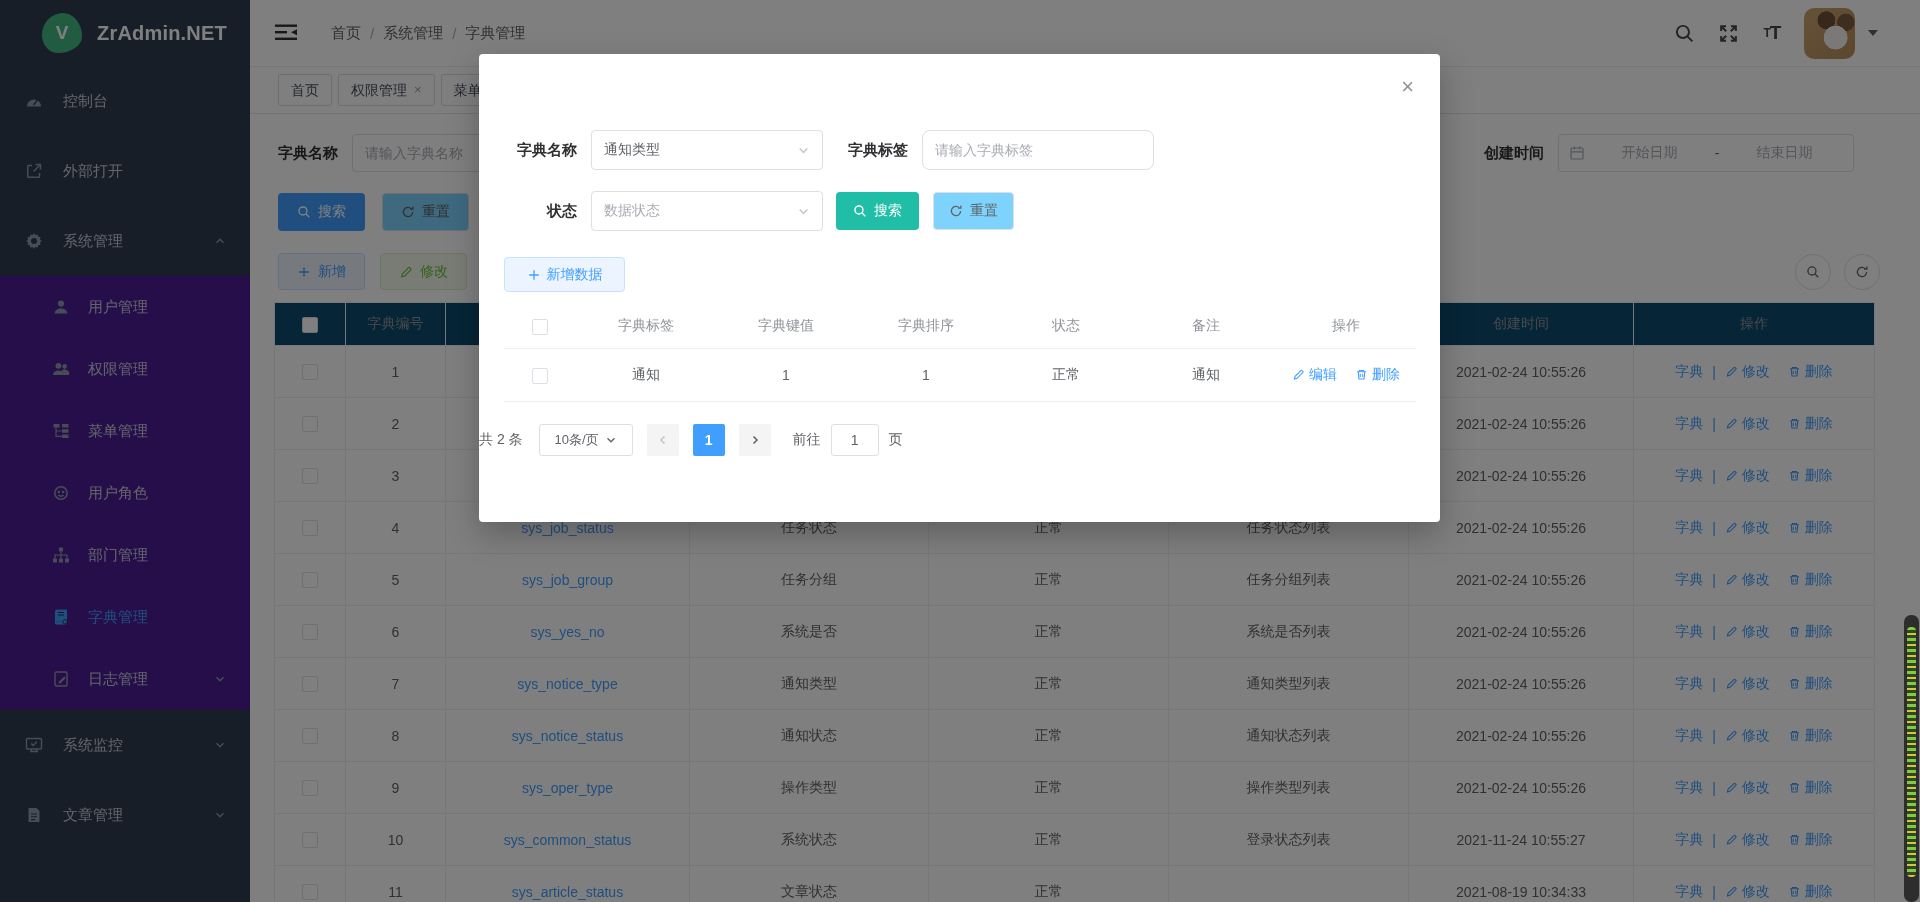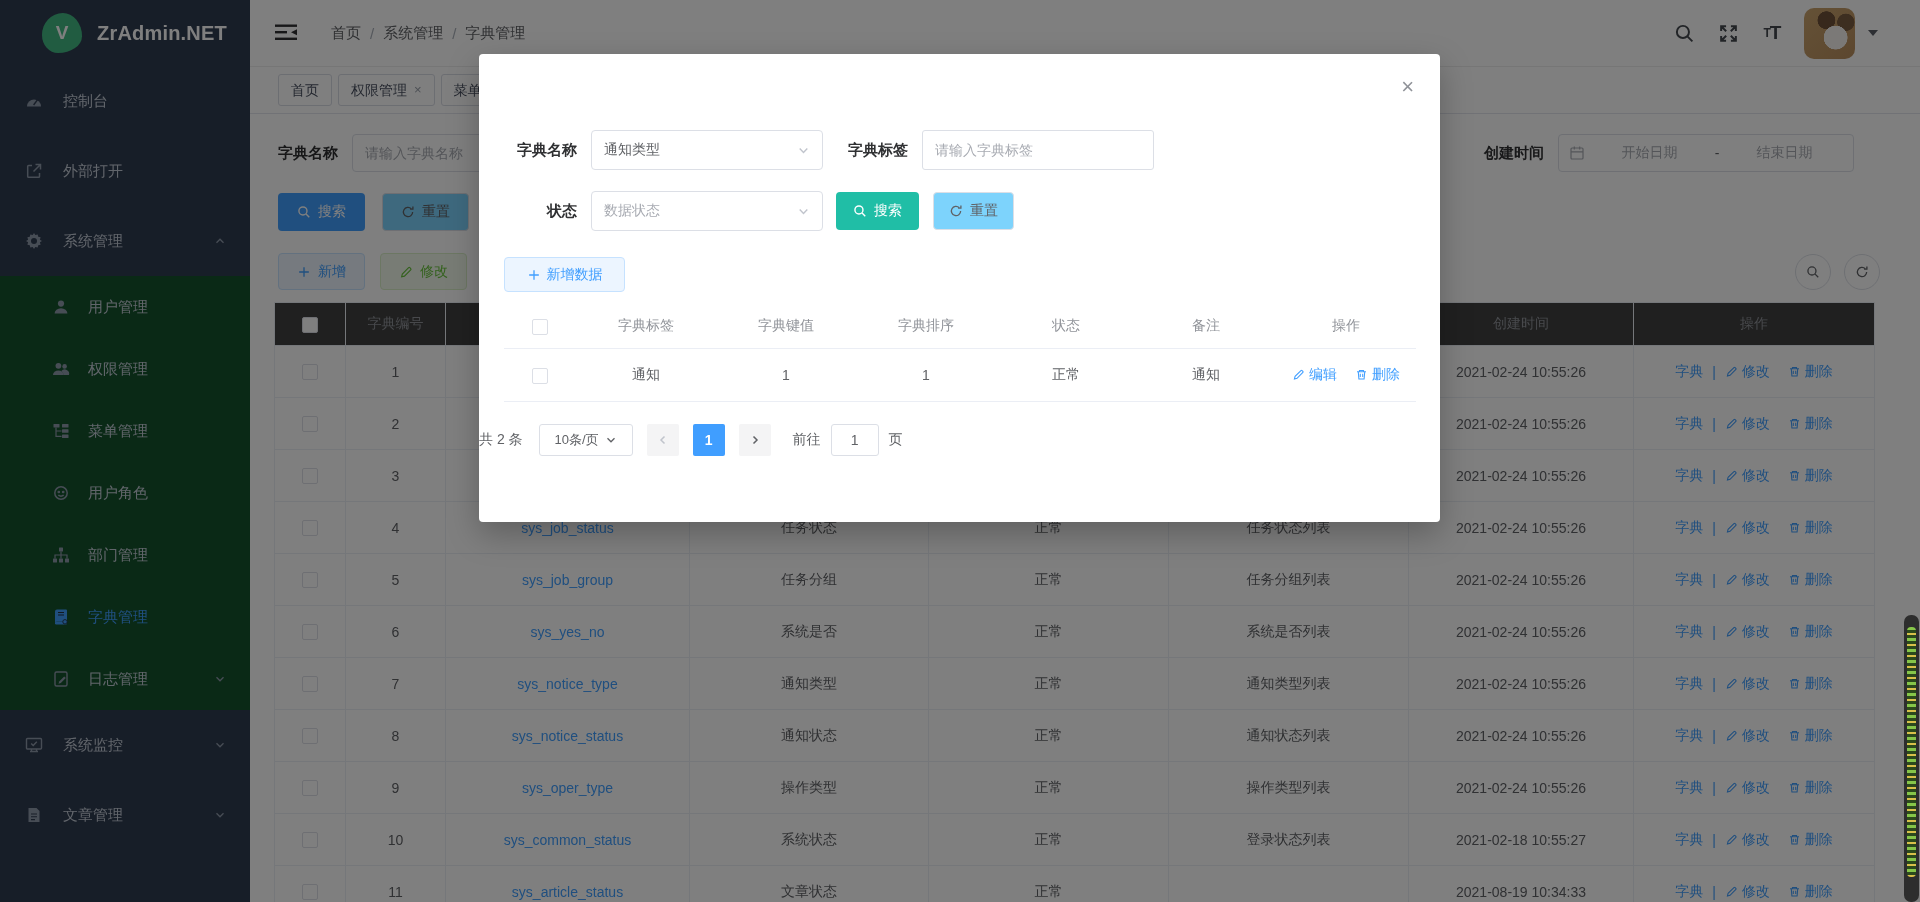--- a/index.html
+++ b/index.html
@@ -9,21 +9,21 @@
   
   .sidebar{position:absolute;left:0;top:0;width:250px;height:902px;background:#2f3c50;z-index:10;}
   .logo-row{height:66px;display:flex;align-items:center;padding-left:42px;}
   .logo-badge{width:40px;height:40px;background:#42b983;border-radius:52% 48% 60% 40%/55% 58% 42% 45%;
     display:flex;align-items:center;justify-content:center;color:#fff;font-weight:bold;font-size:19px;}
   .logo-text{color:#fff;font-size:20px;font-weight:bold;margin-left:15px;letter-spacing:.2px;}
   .menu-item{position:relative;height:70px;display:flex;align-items:center;padding-left:25px;cursor:pointer;}
   .menu-item .mi{width:18px;height:18px;color:#8f9aab;flex:none;}
   .menu-item .mlabel{color:#c3cbd6;font-size:15px;margin-left:20px;white-space:nowrap;}
   .menu-chev{position:absolute;right:24px;color:#8f9aab;}
-  .submenu{background:#14532d;}
+  .submenu{background:#4c1d95;}
   .submenu .menu-item{height:62px;padding-left:52px;}
   .submenu .menu-item .mlabel{margin-left:18px;}
   .menu-item.active .mi,.menu-item.active .mlabel{color:#409eff;}
 
   
   .main{position:absolute;left:250px;top:0;width:1670px;height:902px;background:#fff;}
   .topbar{height:66px;display:flex;align-items:center;border-bottom:1px solid #ececec;}
   .hamburger{margin-left:25px;color:#303133;width:22px;height:18px;cursor:pointer;}
   .breadcrumb{display:flex;align-items:center;gap:9px;margin-left:34px;font-size:15px;color:#606266;}
   .breadcrumb .sep{color:#a8aeb8;}
@@ -69,21 +69,21 @@
   .btn-row{display:flex;gap:17px;margin:21px 0 0 28px;}
   .toolbar-row{display:flex;gap:15px;margin:22px 40px 0 28px;align-items:center;}
   .circle-btns{margin-left:auto;display:flex;gap:13px;}
   .cbtn{width:34px;height:34px;border:1px solid #dcdfe6;border-radius:50%;background:#fff;color:#606266;
     display:flex;align-items:center;justify-content:center;cursor:pointer;}
   .cbtn svg{width:14px;height:14px;}
 
   
   .bgtable{border-collapse:collapse;table-layout:fixed;width:1600px;margin:12px 0 0 24px;font-size:14px;color:#606266;}
   .bgtable th,.bgtable td{border:1px solid #ebeef5;text-align:center;padding:0;height:51px;font-weight:normal;overflow:hidden;white-space:nowrap;}
-  .bgtable thead th{height:42px;color:#909399;background:#404040;font-weight:500;}
+  .bgtable thead th{height:42px;color:#909399;background:#0c4a6e;font-weight:500;}
   .cb{width:14px;height:14px;border:1px solid #dcdfe6;border-radius:2px;background:#fff;display:inline-block;vertical-align:middle;cursor:pointer;}
   a.lnk{color:#409eff;text-decoration:none;cursor:pointer;}
   .oplinks{color:#409eff;display:inline-flex;align-items:center;gap:5px;white-space:nowrap;}
   .oplinks .pipe{margin:0 4px;color:#409eff;}
   .oplinks svg{width:13px;height:13px;}
   .oplinks .gap{width:8px;}
 
   
   .overlay{position:absolute;inset:0;background:rgba(0,0,0,0.5);z-index:50;}
   .scrollbar{position:absolute;right:1px;top:615px;width:15px;height:287px;background:#2d2d2d;border-radius:7px;z-index:60;}
@@ -95,21 +95,21 @@
   .modal-close{position:absolute;top:22px;right:26px;font-size:22px;color:#909399;cursor:pointer;line-height:1;}
   .mrow{display:flex;align-items:center;margin-left:27px;}
   .mrow + .mrow{margin-top:21px;}
   .mlabel2{width:71px;text-align:right;font-size:15px;font-weight:bold;color:#303133;flex:none;}
   .mlabel3{width:73px;text-align:right;font-size:15px;font-weight:bold;color:#303133;flex:none;margin-left:12px;}
   .select{box-sizing:border-box;width:232px;height:40px;border:1px solid #dcdfe6;border-radius:4px;margin-left:14px;
     display:flex;align-items:center;padding:0 12px;font-size:14px;cursor:pointer;}
   .select .sval{flex:1;color:#606266;}
   .select .sph{flex:1;color:#a8abb2;}
   .select .schev{color:#c0c4cc;}
-  .minput{box-sizing:border-box;width:232px;height:40px;border:1px solid #dcdfe6;border-radius:3px;margin-left:14px;
+  .minput{box-sizing:border-box;width:232px;height:40px;border:1px solid #dcdfe6;border-radius:8px;margin-left:14px;
     padding:0 12px;font-size:14px;color:#606266;font-family:inherit;}
   .minput::placeholder{color:#a8abb2;}
   .btn-msearch{margin-left:13px;height:38px;padding:0 16px;}
   .btn-mreset{margin-left:14px;height:38px;padding:0 15px;}
   .adddata{margin:26px 0 0 25px;width:121px;height:35px;font-size:14px;gap:6px;padding:0;}
 
   .mtable{border-collapse:collapse;table-layout:fixed;width:912px;margin:12px 0 0 25px;font-size:14px;color:#606266;}
   .mtable th,.mtable td{border-bottom:1px solid #ebeef5;text-align:center;padding:0;font-weight:normal;}
   .mtable thead th{height:44px;color:#909399;font-weight:500;}
   .mtable tbody td{height:52px;}
@@ -664,21 +664,21 @@
                   </a>
                 </span></td>
             </tr>
             <tr>
               <td><span class="cb"></span></td>
               <td>10</td>
               <td><a class="lnk">sys_common_status</a></td>
               <td>系统状态</td>
               <td>正常</td>
               <td>登录状态列表</td>
-              <td>2021-02-18 10:55:27</td>
+              <td>2021-11-24 10:55:27</td>
               <td><span class="oplinks">
                   <a class="lnk">字典</a>
                   <span class="pipe">|</span>
                   <a class="lnk medit" style="margin:0">
                     <svg viewBox="0 0 16 16" fill="none" stroke="currentColor" stroke-width="1.3">
                       <path d="M3 13.5l.8-3.2 7.2-7.2a1 1 0 0 1 1.4 0l1 1a1 1 0 0 1 0 1.4l-7.2 7.2z"></path>
                     </svg>
                     <span>修改</span>
                   </a>
                   <span class="gap"></span>

